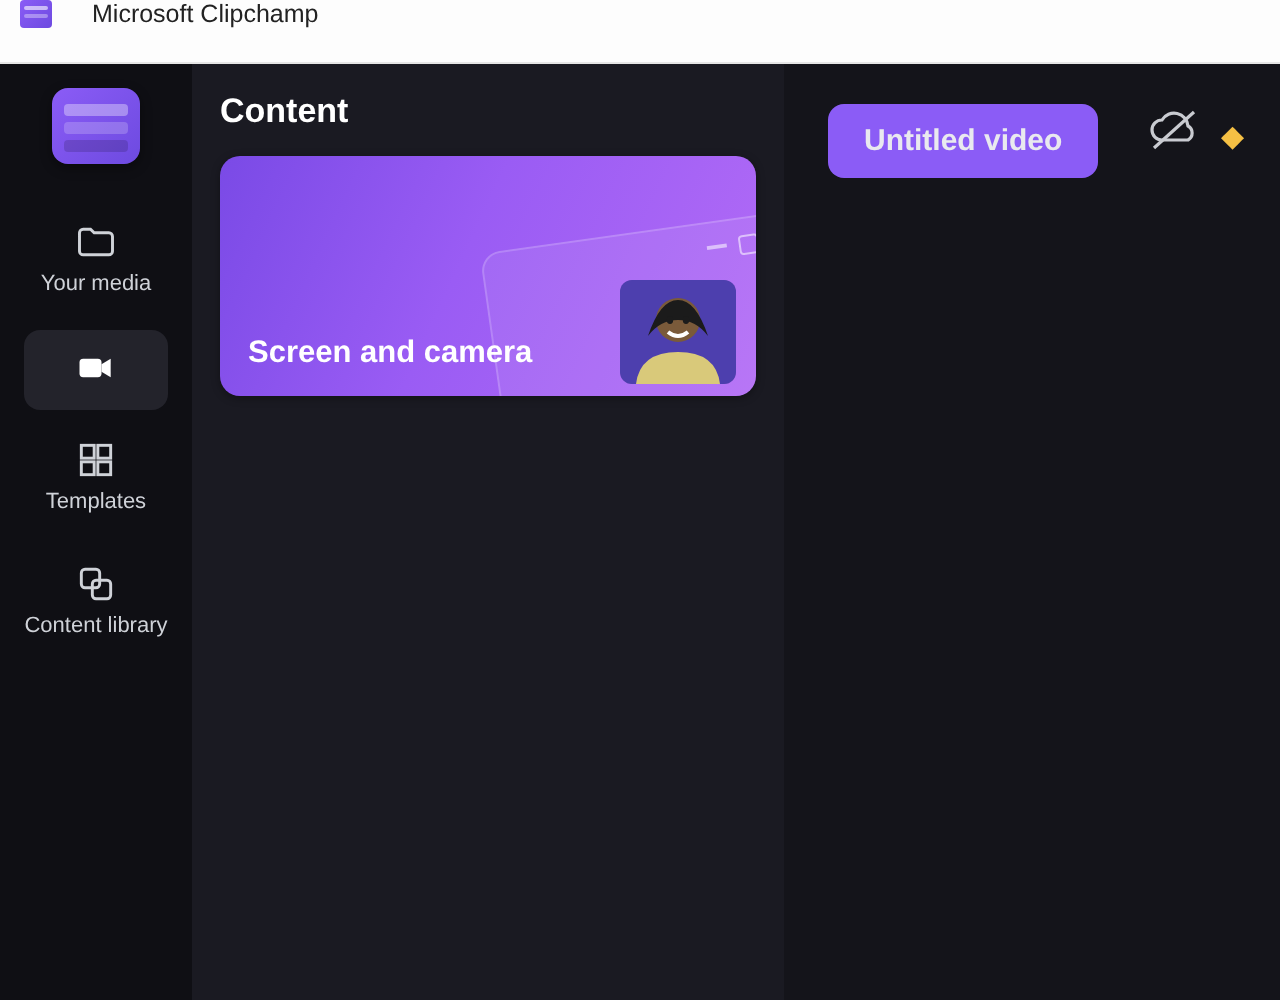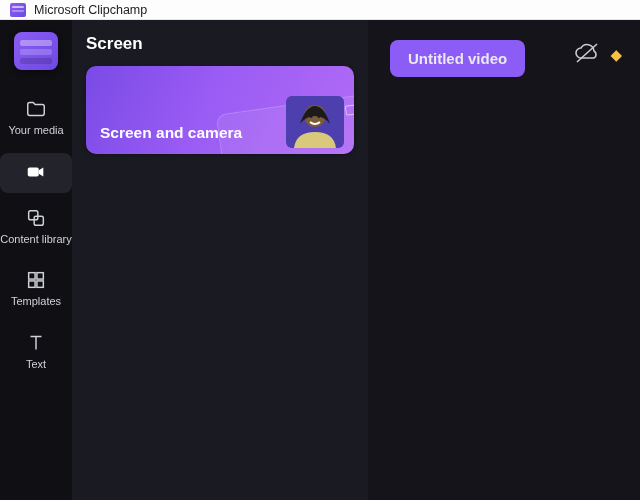--- a/index.html
+++ b/index.html
@@ -1,33 +1,33 @@
 <!DOCTYPE html>
 <html><head>
 <meta charset="utf-8">
 <style>
   * { box-sizing: border-box; margin: 0; padding: 0; }
   html, body { width: 640px; height: 500px; overflow: hidden; font-family: "Segoe UI", Arial, sans-serif; background: #f3f3f3; }
   .window { width: 640px; height: 500px; display: flex; flex-direction: column; background: #fff; }
-  .titlebar { height: 20px; display: flex; align-items: center; padding: 0 10px; background: #fdfdfd; border-bottom: 1px solid #e6e6e6; font-size: 12.5px; color: #222; gap: 8px; }
+  .titlebar { height: 32px; display: flex; align-items: flex-start; padding: 0 10px; background: #fdfdfd; border-bottom: 1px solid #e6e6e6; font-size: 12.5px; color: #222; gap: 20px; }
   .titlebar .app-icon { width: 16px; height: 14px; background: linear-gradient(135deg,#8a5cf6,#6d4ae0); border-radius: 2px; position: relative; }
   .titlebar .app-icon::before { content:""; position:absolute; left:2px; top:3px; width:12px; height:2px; background: rgba(255,255,255,.6); border-radius:1px; box-shadow: 0 4px 0 rgba(255,255,255,.35); }
   .body { flex: 1; display: flex; background: #0f0f14; min-height: 0; }
   
-  .rail { width: 72px; background: #0f0f14; display: flex; flex-direction: column; align-items: center; padding-top: 12px; gap: 6px; }
+  .rail { width: 96px; background: #0f0f14; display: flex; flex-direction: column; align-items: center; padding-top: 12px; gap: 6px; }
   .rail .logo { width: 44px; height: 38px; border-radius: 8px; background: linear-gradient(135deg,#8b5cf6,#6d4ae0); margin-bottom: 14px; position: relative; box-shadow: 0 2px 6px rgba(0,0,0,.4); }
   .rail .logo::before { content:""; position:absolute; left:6px; top:8px; width:32px; height:6px; border-radius:2px; background: rgba(255,255,255,.35); box-shadow: 0 9px 0 rgba(255,255,255,.2), 0 18px 0 rgba(0,0,0,.15); }
   .rail-item { width: 72px; display:flex; flex-direction: column; align-items:center; gap:4px; padding: 8px 0 10px; color: #cfd2d8; font-size: 11px; line-height: 1.15; text-align:center; border-radius: 8px; cursor: pointer; }
   .rail-item.active { background: #23232b; color: #fff; }
   .rail-item .ic { width: 24px; height: 22px; display:flex; align-items:center; justify-content:center; }
   .rail-item svg { width: 22px; height: 22px; stroke: currentColor; fill: none; stroke-width: 1.6; }
   
   .panel { width: 296px; background: #1a1a22; padding: 14px 14px 0 14px; display:flex; flex-direction:column; gap: 12px; overflow: hidden; }
   .panel h2 { color: #fff; font-size: 17px; font-weight: 600; }
-  .card { position: relative; height: 88px; border-radius: 10px; overflow: hidden; background: linear-gradient(115deg,#7a4ae6 0%, #9a5cf4 45%, #b26bf6 100%); cursor: pointer; box-shadow: 0 1px 4px rgba(0,0,0,.35); }
+  .card { position: relative; height: 120px; border-radius: 10px; overflow: hidden; background: linear-gradient(115deg,#7a4ae6 0%, #9a5cf4 45%, #b26bf6 100%); cursor: pointer; box-shadow: 0 1px 4px rgba(0,0,0,.35); }
   .card .winshape { position:absolute; right:-18px; top:38px; width:150px; height:100px; border-radius:10px; background: rgba(255,255,255,.08); border:1px solid rgba(255,255,255,.18); transform: rotate(-8deg); }
   .card .winshape::before { content:""; position:absolute; top:8px; right:10px; width:8px; height:8px; border:1px solid rgba(255,255,255,.55); border-radius:2px; }
   .card .winshape::after { content:""; position:absolute; top:11px; right:26px; width:10px; height:1.5px; background: rgba(255,255,255,.55); }
   .card .label { position: absolute; left: 14px; bottom: 12px; color: #fff; font-weight: 700; font-size: 15.5px; }
   .card .camera-person { position:absolute; right:0; bottom:0; width:86px; height:86px; }
   .card .mini-person { position:absolute; right:10px; bottom:6px; width:58px; height:52px; border-radius:6px; overflow:hidden; background: rgba(0,0,0,.15); }
   .person-svg { width:100%; height:100%; display:block; }
   .highlight { position: relative; border-radius: 10px; }
   .highlight::after { content:""; position:absolute; inset:-4px; border: 4px solid #ef2b2b; border-radius: 4px; pointer-events:none; }
   .cursor { position:absolute; right:54px; bottom:14px; width:20px; height:24px; }
@@ -67,51 +67,43 @@
           <svg viewBox="0 0 24 24">
               <rect x="3" y="7" width="12" height="10" rx="2" fill="currentColor" stroke="none"></rect>
               <path d="M15 10l5-3v10l-5-3z" fill="currentColor" stroke="none"></path>
             </svg>
         </span>
       </div>
 
       <div class="rail-item">
         <span class="ic">
           <svg viewBox="0 0 24 24">
-              <rect x="4" y="4" width="10" height="10" rx="2"></rect>
-              <rect x="10" y="10" width="10" height="10" rx="2"></rect>
-            </svg>
-        </span>
-        <span>Content library</span>
-      </div>
-
-      <div class="rail-item">
-        <span class="ic">
-          <svg viewBox="0 0 24 24">
               <rect x="4" y="4" width="7" height="7"></rect>
               <rect x="13" y="4" width="7" height="7"></rect>
               <rect x="4" y="13" width="7" height="7"></rect>
               <rect x="13" y="13" width="7" height="7"></rect>
             </svg>
         </span>
         <span>Templates</span>
       </div>
 
       <div class="rail-item">
         <span class="ic">
           <svg viewBox="0 0 24 24">
-              <path d="M6 5h12M12 5v14"></path>
+              <rect x="4" y="4" width="10" height="10" rx="2"></rect>
+              <rect x="10" y="10" width="10" height="10" rx="2"></rect>
             </svg>
         </span>
-        <span>Text</span>
+        <span>Content library</span>
       </div>
+
     </nav>
 
     <section class="panel">
-      <h2>Screen</h2>
+      <h2>Content</h2>
 
       <div class="card">
         <div class="winshape"></div>
         <div class="mini-person">
           <svg class="person-svg" viewBox="0 0 58 52">
             <rect width="58" height="52" fill="#4d3fae"></rect>
             <circle cx="29" cy="20" r="11" fill="#7a5a3a"></circle>
             <path d="M14 28 Q20 10 29 10 Q38 10 44 28 Q38 20 29 20 Q20 20 14 28" fill="#1b1b1b"></path>
             <ellipse cx="25" cy="20" rx="1.6" ry="2" fill="#1b1b1b"></ellipse>
               <ellipse cx="33" cy="20" rx="1.6" ry="2" fill="#1b1b1b"></ellipse>

